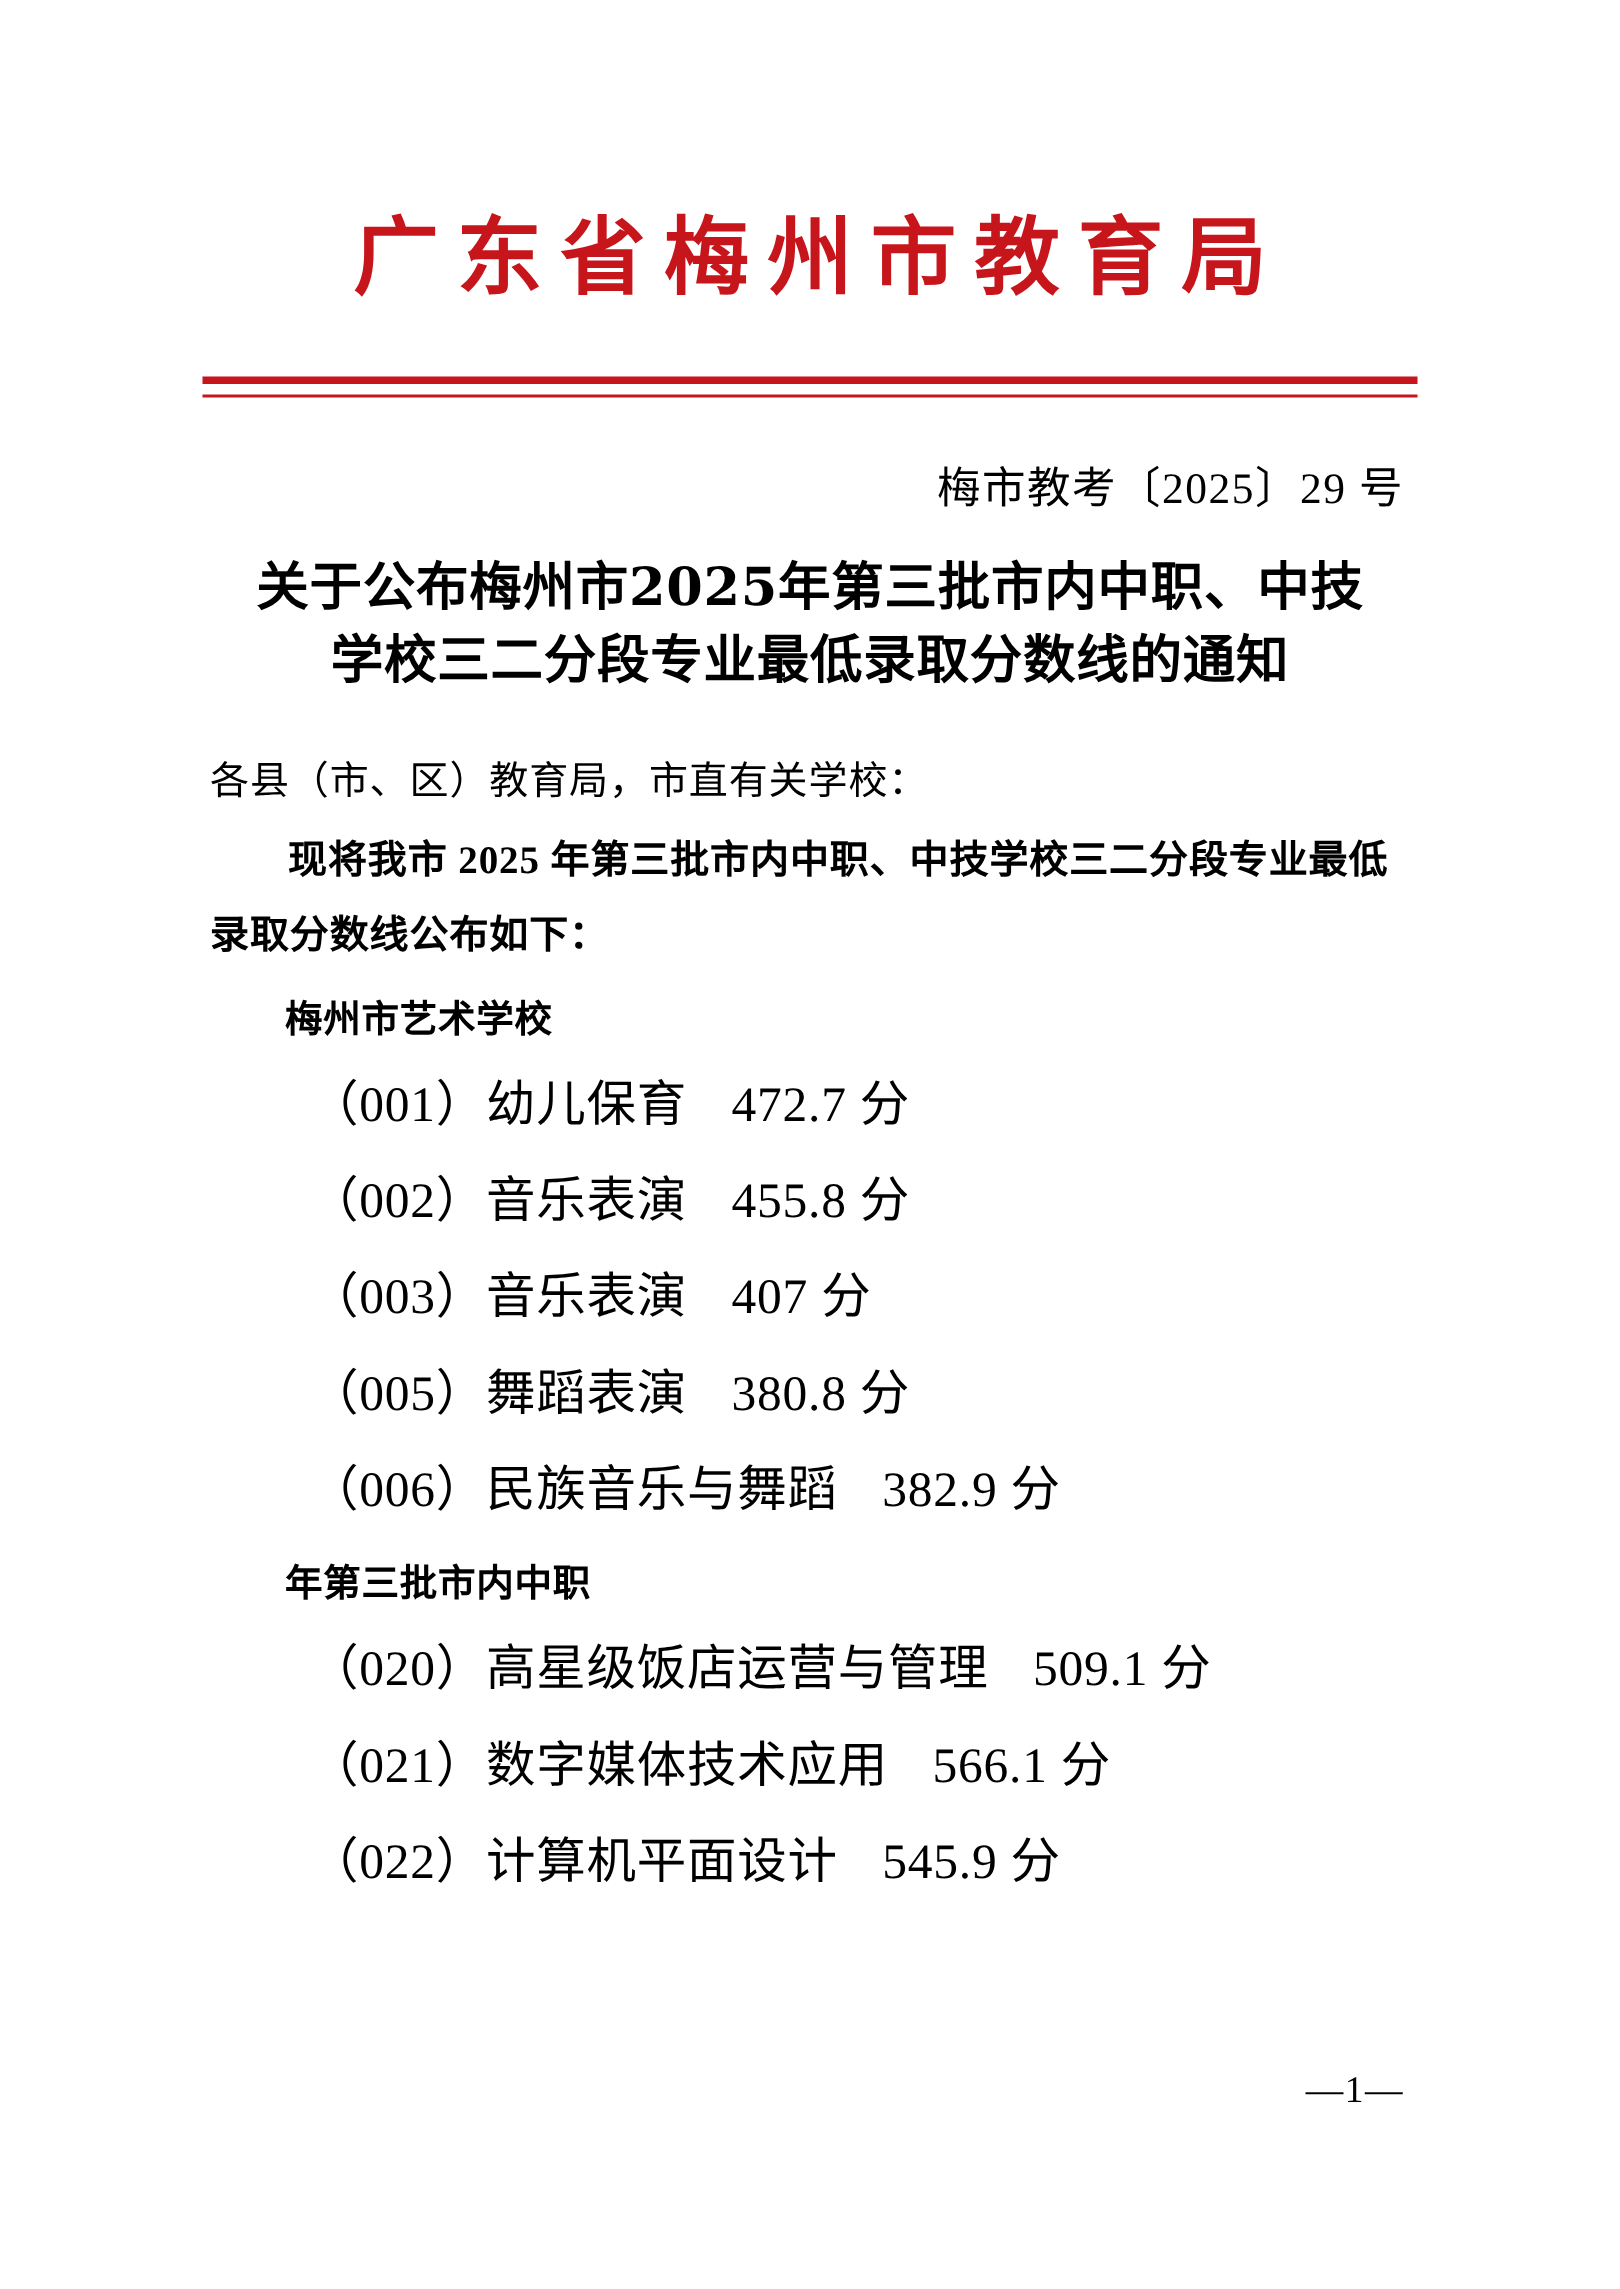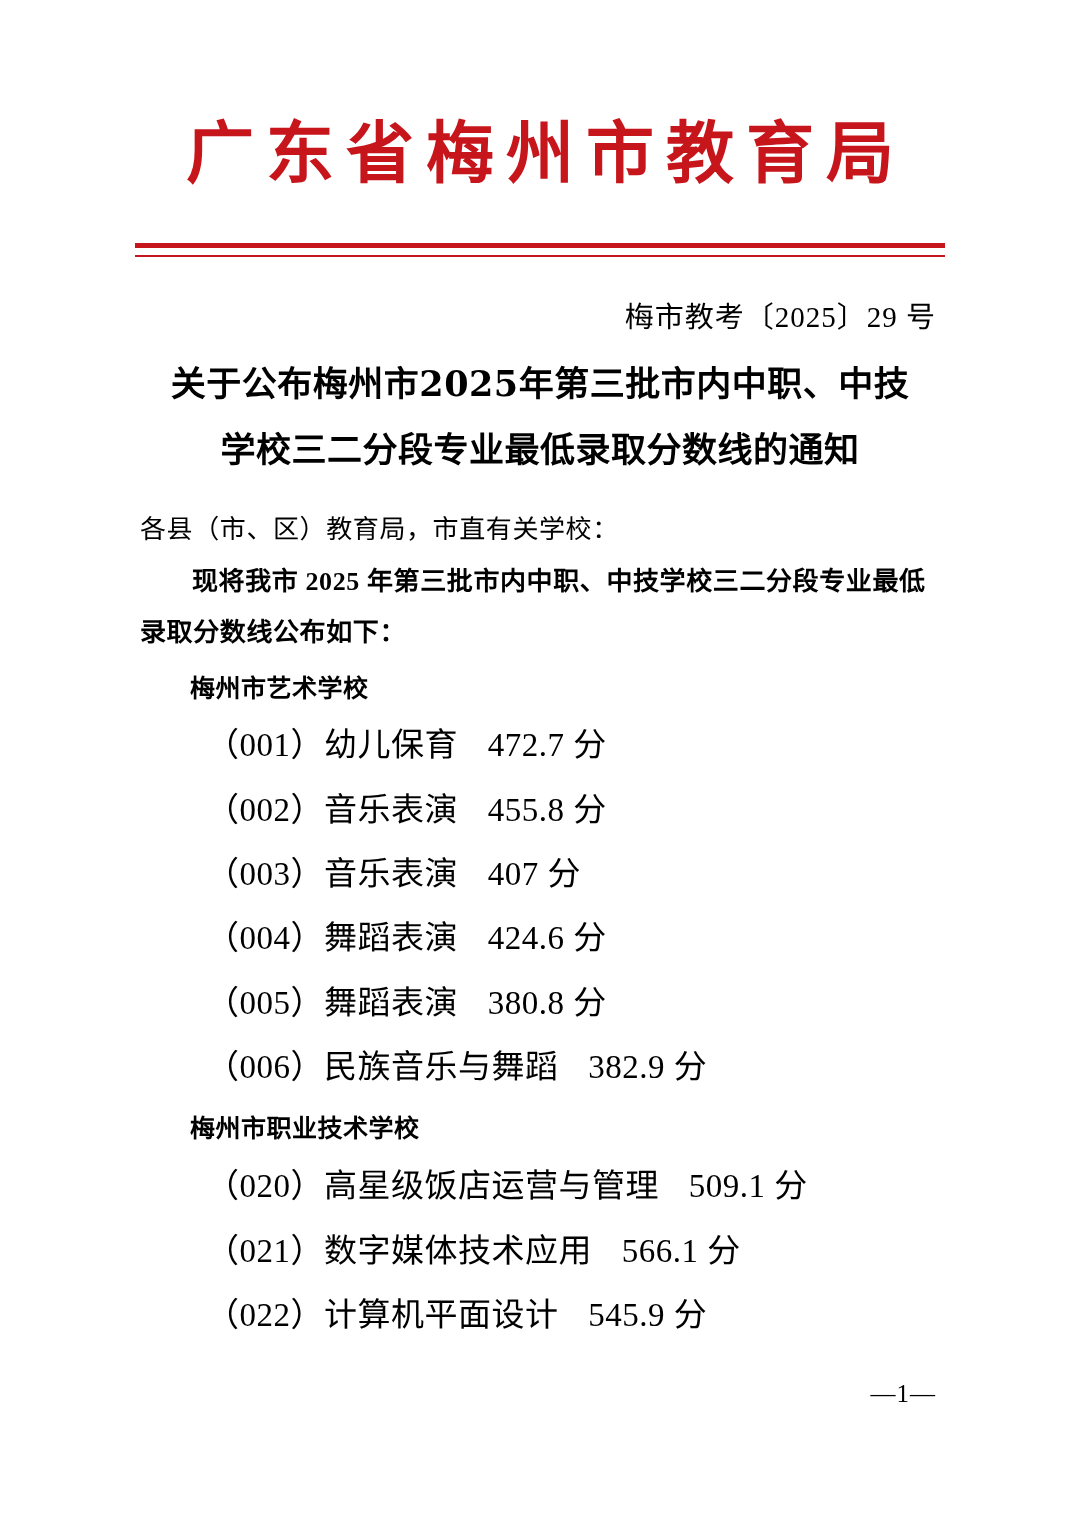--- a/index.html
+++ b/index.html
@@ -23,28 +23,29 @@
     box-sizing: border-box;
     padding: 0 140px;
   }
 
   
   .letterhead {
     padding-top: 120px;
     text-align: center;
   }
   .letterhead-title {
-    font-family: Liberation Mono, monospace;
+    font-family: Liberation Serif, serif;
     color: #c7151c;
-    font-size: 68px;
+    font-size: 57px;
     font-weight: bold;
     letter-spacing: 12px;
     line-height: 1.15;
     white-space: nowrap;
     text-indent: 12px;
+    margin-top: 20px;
   }
 
   .rule-wrap {
     margin-top: 45px;
     margin-left: -5px;
     margin-right: -5px;
   }
   .rule-thick {
     height: 5px;
     background: #c7151c;
@@ -69,21 +70,20 @@
     margin-top: 24px;
     text-align: center;
     font-family: "DejaVu Serif", "Liberation Serif", serif;
     font-weight: bold;
     font-size: 35px;
     line-height: 1.42;
     letter-spacing: 0.5px;
   }
   .doc-title div {
     white-space: nowrap;
-    margin-top: 16px;
   }
 
   
   .body-text {
     margin-top: 30px;
     font-size: 26px;
     line-height: 1.95;
     letter-spacing: 0.6px;
   }
   .salutation {
@@ -151,30 +151,27 @@
     <div class="major-line">
       <span>（001）</span><span>幼儿保育</span><span class="score">472.7 分</span>
     </div>
     <div class="major-line">
       <span>（002）</span><span>音乐表演</span><span class="score">455.8 分</span>
     </div>
     <div class="major-line">
       <span>（003）</span><span>音乐表演</span><span class="score">407 分</span>
     </div>
     <div class="major-line">
-      <span>（004）</span><span>舞蹈表演</span><span class="score">424.6 分</span>
-    </div>
-    <div class="major-line">
       <span>（005）</span><span>舞蹈表演</span><span class="score">380.8 分</span>
     </div>
     <div class="major-line">
       <span>（006）</span><span>民族音乐与舞蹈</span><span class="score">382.9 分</span>
     </div>
 
-    <div class="school-name">梅州市职业技术学校</div>
+    <div class="school-name">年第三批市内中职</div>
 
     <div class="major-line">
       <span>（020）</span><span>高星级饭店运营与管理</span><span class="score">509.1 分</span>
     </div>
     <div class="major-line">
       <span>（021）</span><span>数字媒体技术应用</span><span class="score">566.1 分</span>
     </div>
     <div class="major-line">
       <span>（022）</span><span>计算机平面设计</span><span class="score">545.9 分</span>
     </div>

